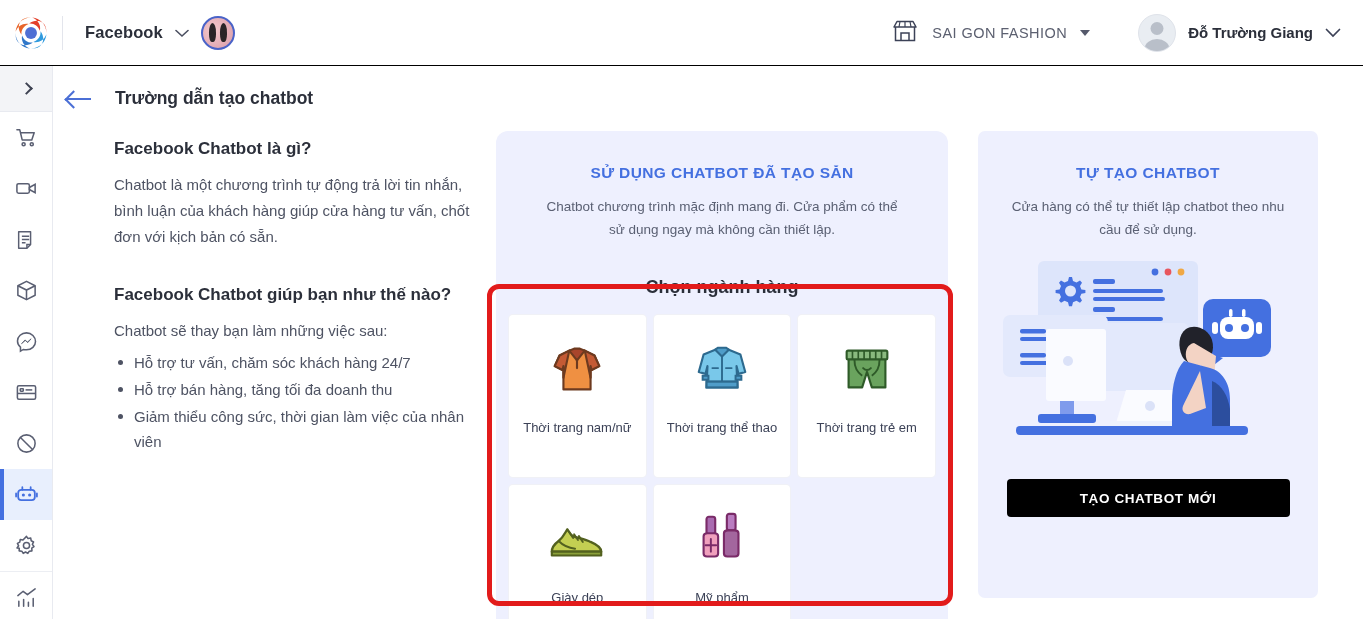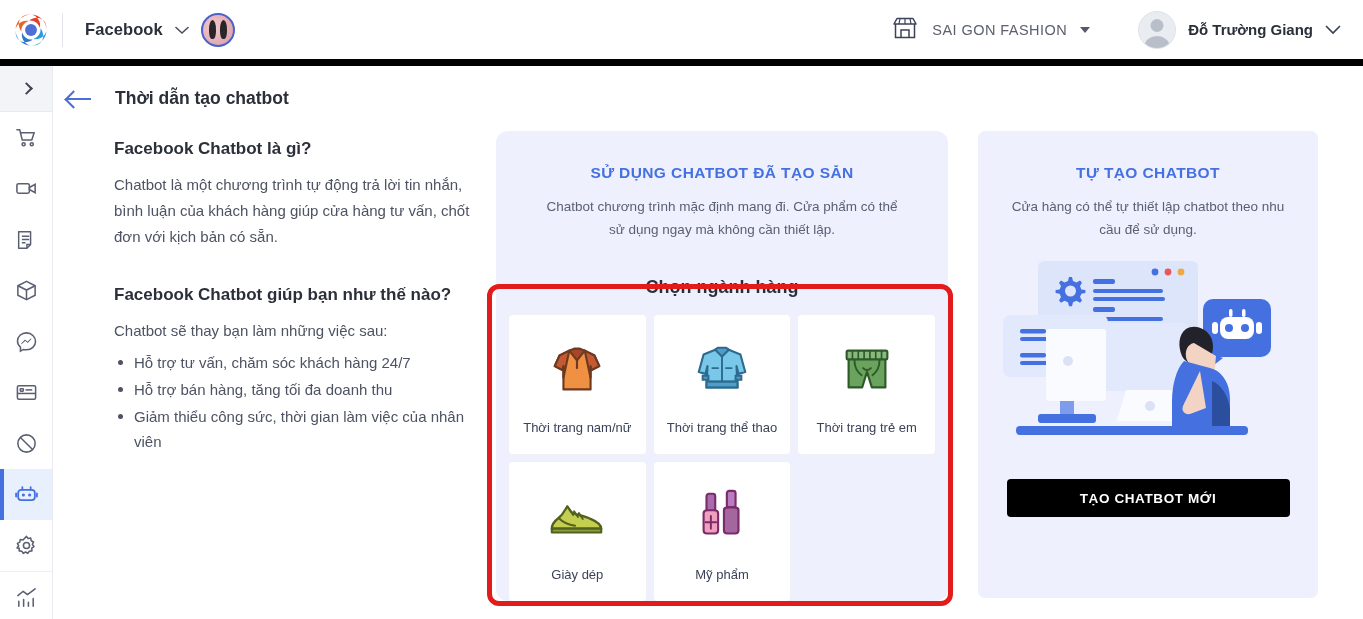--- a/index.html
+++ b/index.html
@@ -8,21 +8,21 @@
     overflow: hidden;
     font-family: "Liberation Sans", "DejaVu Sans", sans-serif;
     background: #ffffff;
     color: #3c4257;
   }
   .app { position: relative; width: 1363px; height: 619px; }
 
   
   .topbar {
     position: absolute; top: 0; left: 0; width: 1363px; height: 66px;
-    background: #fff; border-bottom: 7px solid #000000;
+    background: #fff; border-bottom: 1px solid #000000;
     display: flex; align-items: center;
   }
   .logo-wrap { width: 62px; display: flex; align-items: center; justify-content: center; }
   .logo { width: 38px; height: 38px; }
   .vdiv { width: 1px; height: 34px; background: #e3e5ec; }
   .brand-group { display: flex; align-items: center; gap: 12px; margin-left: 22px; }
   .brand-name { font-size: 16.5px; font-weight: bold; color: #2b2f3a; letter-spacing: .1px; }
   .caret-down {
     width: 0; height: 0; border-left: 5px solid transparent; border-right: 5px solid transparent;
     border-top: 6px solid #55596b;
@@ -109,21 +109,21 @@
     text-align: center; font-size: 13.5px; line-height: 23px; color: #5a6073;
     padding: 13px 28px 0; max-width: 420px; margin: 0 auto;
   }
   .choose-label { text-align: center; font-size: 18px; font-weight: bold; color: #2b2f3a; margin-top: 36px; }
 
   .cat-grid {
     display: grid; grid-template-columns: repeat(3, 1fr); gap: 8px;
     padding: 17px 13px 0 13px;
   }
   .cat-card {
-    background: #fff; border-radius: 4px; height: 139px;
+    background: #fff; border-radius: 4px; height: 162px;
     display: flex; flex-direction: column; align-items: center; justify-content: flex-start;
     padding-top: 22px; cursor: pointer;
     box-shadow: 0 0 0 1px #f0f1f6;
   }
   .cat-icon { height: 66px; display: flex; align-items: center; justify-content: center; }
   .cat-label { font-size: 13px; color: #3c4257; margin-top: 17px; text-align: center; }
 
   
   .annot {
     position: absolute; left: 487px; top: 284px; width: 466px; height: 322px;
@@ -262,21 +262,21 @@
         <path d="M3 10 L8.5 5.5 L13 9 L21 3" stroke-linecap="round" stroke-linejoin="round"></path>
         <path d="M4 21 v-5 M9 21 v-7 M14 21 v-4 M19 21 v-8" stroke-linecap="round"></path>
       </svg>
     </div>
   </div>
 
   <div class="content">
 
     <div class="page-head">
       <span class="back-arrow"></span>
-      <span class="page-title">Thời dẫn tạo chatbot</span>
+      <span class="page-title">Trường dẫn tạo chatbot</span>
     </div>
 
     <div class="columns">
 
       <div class="col-info">
         <div class="info-h">Facebook Chatbot là gì?</div>
         <div class="info-p">Chatbot là một chương trình tự động trả lời tin nhắn, bình luận của khách hàng giúp cửa hàng tư vấn, chốt đơn với kịch bản có sẵn.</div>
         <div class="info-h2">Facebook Chatbot giúp bạn như thế nào?</div>
         <div class="info-p">Chatbot sẽ thay bạn làm những việc sau:</div>
         <ul class="bullets">

